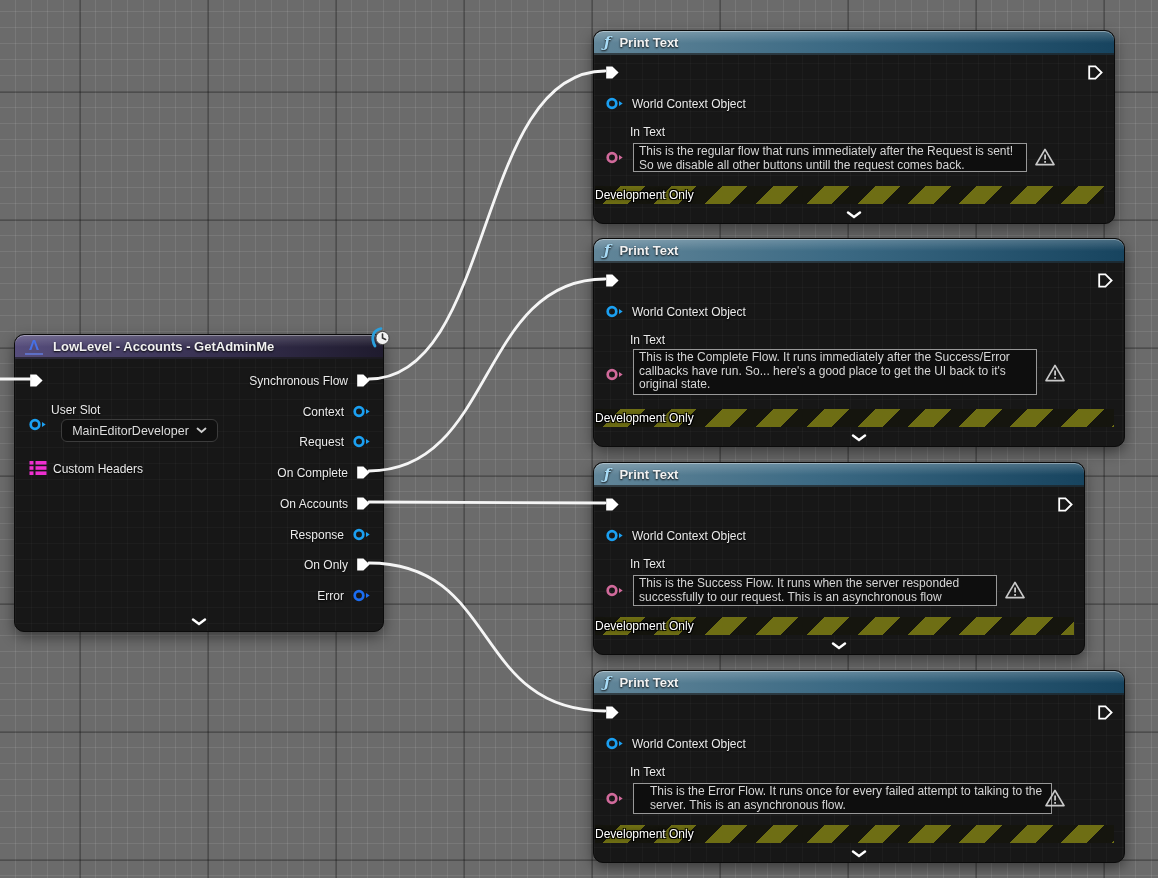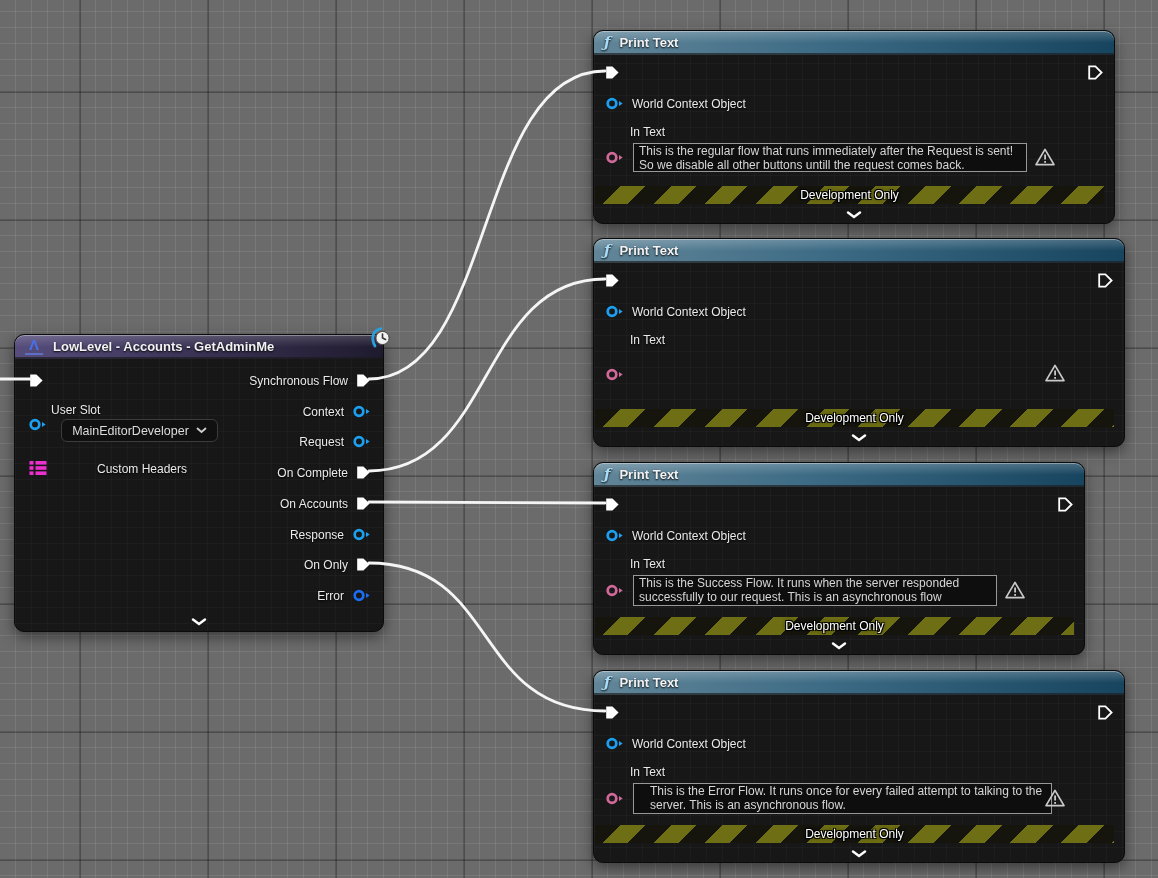--- a/index.html
+++ b/index.html
@@ -47,21 +47,21 @@
   .pin-label{font-size:12px;color:#eaeaea;text-shadow:0 1px 2px #000;white-space:nowrap;}
   .abs{position:absolute;}
   .row{position:absolute;display:flex;align-items:center;gap:8px;height:15px;}
   .textbox{
     position:absolute;box-sizing:border-box;background:#0e0e0e;border:1px solid #989898;
     color:#d6d6d6;font-size:12px;line-height:13.5px;padding:1px 5px;overflow:hidden;
   }
   .banner{
     position:absolute;left:1px;right:10px;height:18px;
     background:repeating-linear-gradient(135deg,#15150e 0 18px,#6e6e14 18px 36px);
-    display:flex;align-items:center;justify-content:center;
+    display:flex;align-items:center;justify-content:flex-start;
   }
   .banner span{
     font-size:12px;color:#fff;
     text-shadow:-1px -1px 0 #000,1px -1px 0 #000,-1px 1px 0 #000,1px 1px 0 #000,0 0 4px #000;
   }
   .chev{position:absolute;left:50%;transform:translateX(-50%);}
   .dropdown{
     position:absolute;box-sizing:border-box;background:#101010;border:1px solid #3c3c3c;border-radius:4px;
     display:flex;align-items:center;justify-content:center;gap:7px;
     color:#dcdcdc;font-size:12.5px;cursor:pointer;
@@ -113,21 +113,21 @@
     </div>
 
     <svg class="abs" style="left:14px;top:125px;" width="18" height="16">
       <rect x="0.5" y="1" width="4" height="3.6" fill="#ee2fd0"></rect>
         <rect x="6.5" y="1" width="11" height="3.6" fill="#ee2fd0"></rect>
       <rect x="0.5" y="6.2" width="4" height="3.6" fill="#ee2fd0"></rect>
         <rect x="6.5" y="6.2" width="11" height="3.6" fill="#ee2fd0"></rect>
       <rect x="0.5" y="11.4" width="4" height="3.6" fill="#ee2fd0"></rect>
         <rect x="6.5" y="11.4" width="11" height="3.6" fill="#ee2fd0"></rect>
     </svg>
-    <div class="pin-label abs" style="left:38px;top:127px;margin-left:44px;">Custom Headers</div>
+    <div class="pin-label abs" style="left:38px;top:127px;">Custom Headers</div>
 
     <div class="row" style="right:12px;top:38px;">
       <span class="pin-label">Synchronous Flow</span>
       <svg width="15" height="15">
           <path d="M1.2,1.4 h6.2 l6.2,6.1 l-6.2,6.1 h-6.2 z" fill="#ffffff"></path>
         </svg>
     </div>
     <div class="row" style="right:12px;top:69px;">
       <span class="pin-label">Context</span>
       <svg width="19" height="15">
@@ -233,20 +233,21 @@
           <circle cx="7" cy="7.5" r="4.3" fill="none" stroke="#1ba0f2" stroke-width="2.7"></circle>
           <path d="M14,4.9 L17.7,7.5 L14,10.1 z" fill="#1ba0f2"></path>
         </svg>
       <span class="pin-label">World Context Object</span>
     </div>
     <div class="pin-label abs" style="left:36px;top:94px;">In Text</div>
     <svg class="abs" style="left:11px;top:128px;" width="19" height="15">
         <circle cx="7" cy="7.5" r="4.3" fill="none" stroke="#d16a9b" stroke-width="2.7"></circle>
         <path d="M14,4.9 L17.7,7.5 L14,10.1 z" fill="#d16a9b"></path>
       </svg>
+    <div class="textbox" style="left:39px;top:110px;width:404px;height:46px;">This is the Complete Flow. It runs immediately after the Success/Error callbacks have run. So... here's a good place to get the UI back to it's original state.</div>
     <svg class="abs" style="right:58px;top:124px;" width="22" height="20">
       <path d="M11,2.4 L20,17.6 L2,17.6 z" fill="none" stroke="#c9c9c9" stroke-width="1.7" stroke-linejoin="round"></path>
       <rect x="10.2" y="7.5" width="1.8" height="5" fill="#c9c9c9"></rect>
         <rect x="10.2" y="14" width="1.8" height="1.8" fill="#c9c9c9"></rect>
     </svg>
     <div class="banner" style="bottom:19px;">
       <span>Development Only</span>
     </div>
     <svg class="chev" style="bottom:4px;" width="16" height="8">
         <path d="M2,1.5 L8,6 L14,1.5" stroke="#ffffff" stroke-width="2.4" fill="none" stroke-linecap="round"></path>

